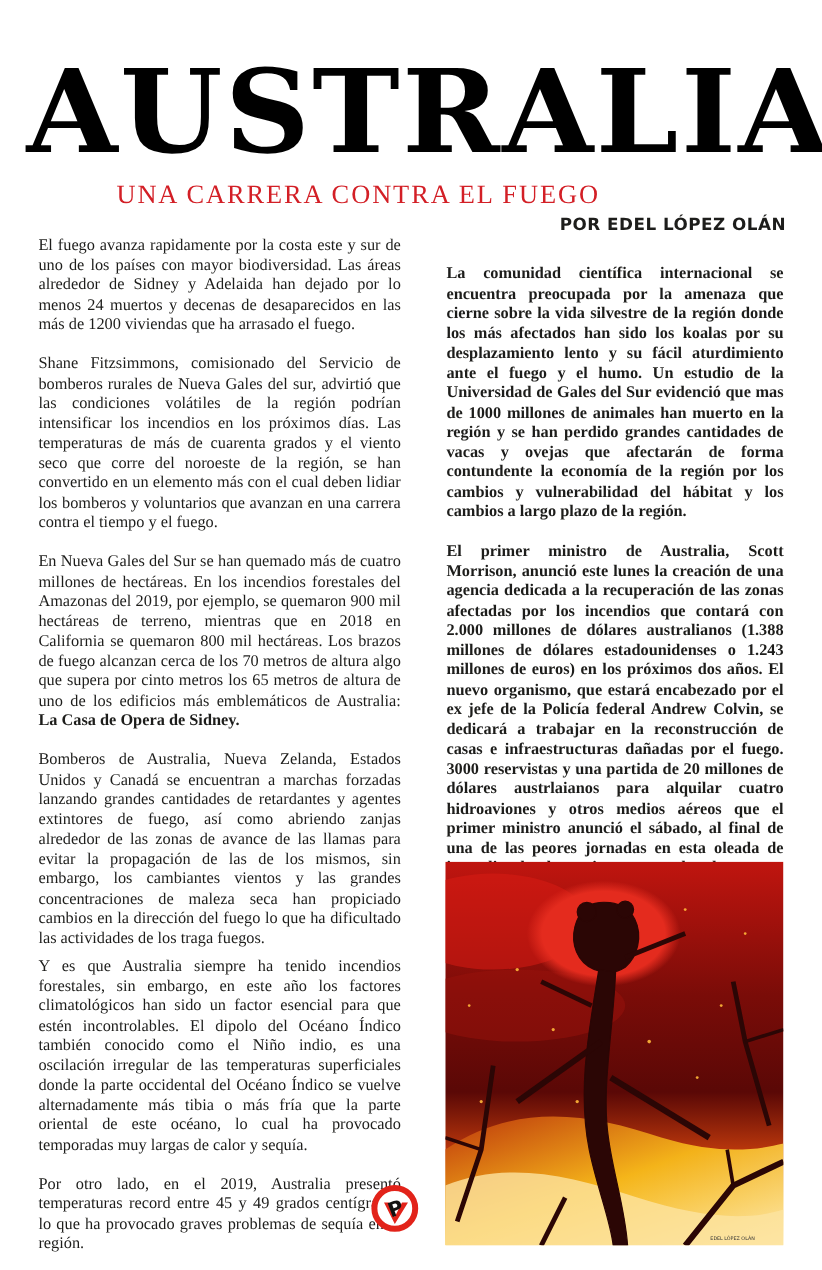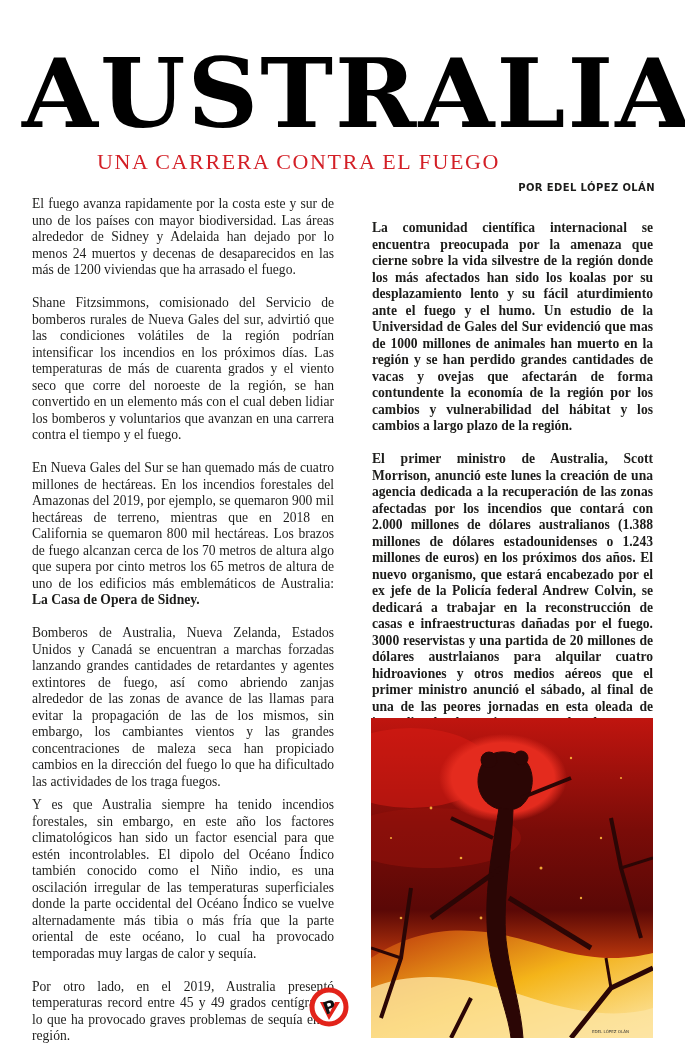--- a/index.html
+++ b/index.html
@@ -23,21 +23,21 @@
     font-family: Liberation Serif, serif;
     font-size: 22px; line-height: 34px;
     color: #d31f26;
     letter-spacing: 1.6px;
     white-space: nowrap;
   }
   .byline {
     position: absolute; right: 30px; top: 180px;
     font-family: "DejaVu Sans", sans-serif;
     font-weight: bold;
-    font-size: 10px; line-height: 16px;
+    font-size: 14px; line-height: 16px;
     color: #1d1d1b;
     letter-spacing: 0.4px;
     white-space: nowrap;
   }
   .col {
     position: absolute;
     font-size: 13.6px; line-height: 16.5px;
     text-align: justify;
     hyphens: auto;
   }

